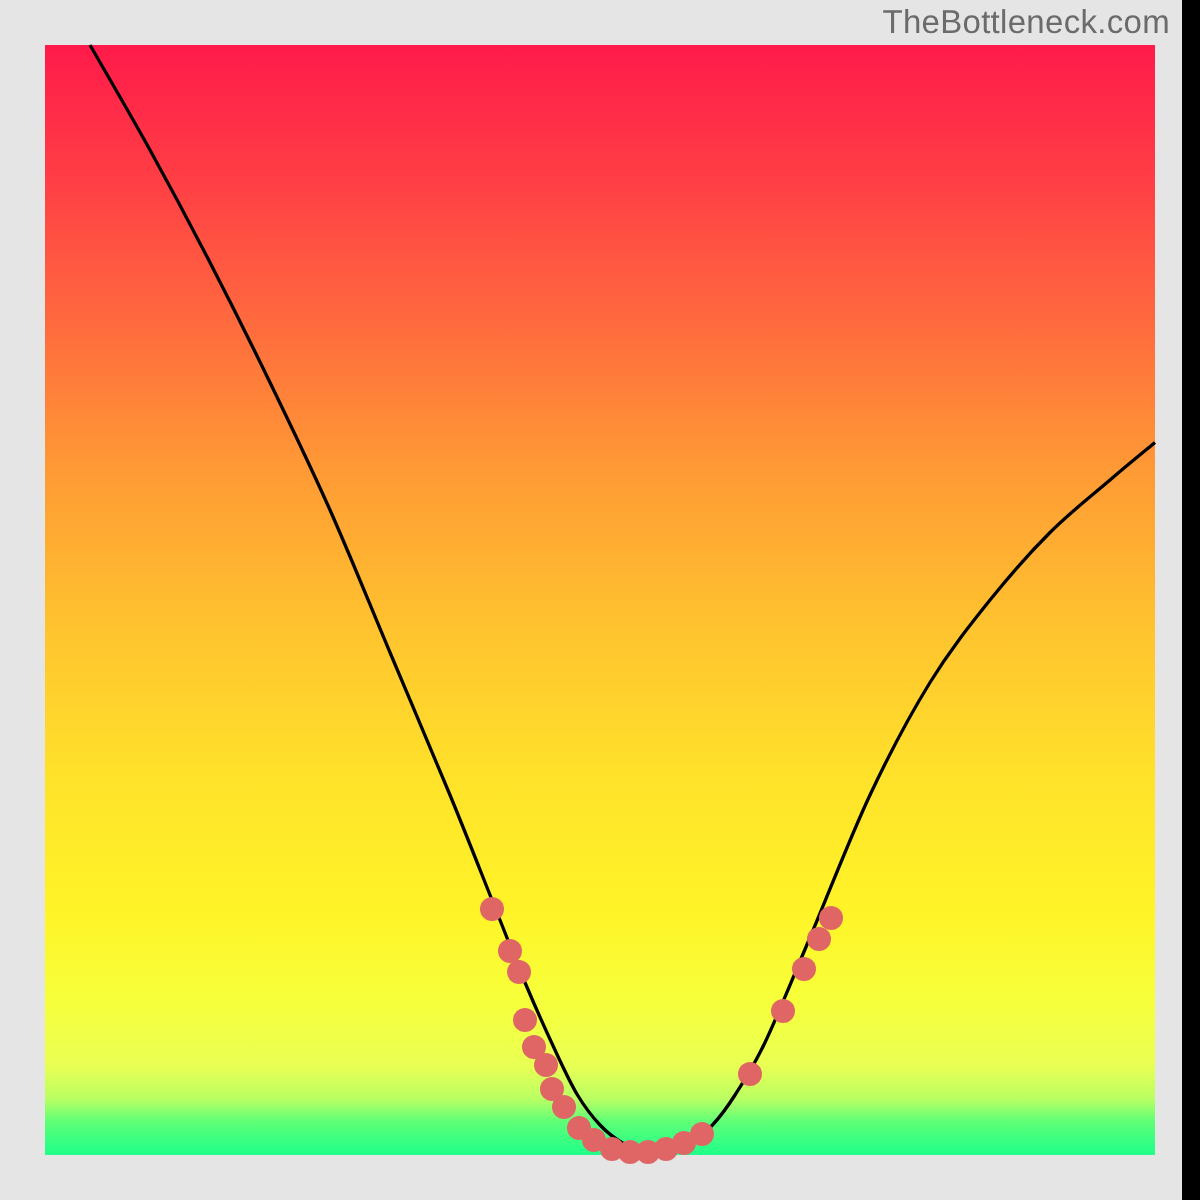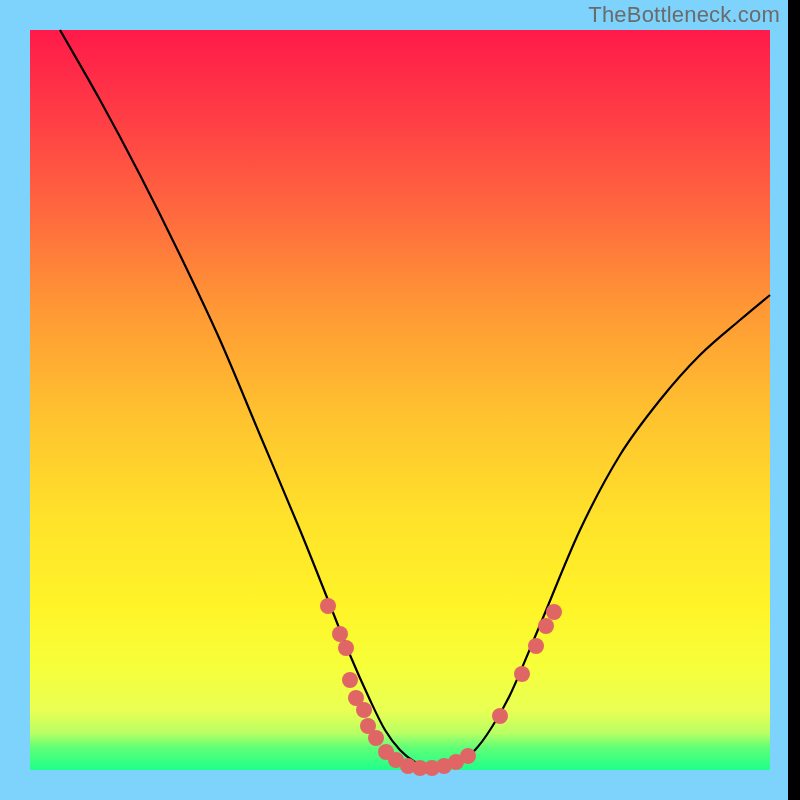--- a/index.html
+++ b/index.html
@@ -8,21 +8,21 @@
     width: 800px;
     height: 800px;
     overflow: hidden;
     background: #000;
     font-family: Arial, Helvetica, sans-serif;
   }
   .frame {
     position: relative;
     width: 788px;
     height: 800px;
-    background: #7dd3fc;
+    background: #e5e5e5;
     text-decoration: underline;
   }
   .plot-area {
     position: absolute;
     left: 30px;
     top: 30px;
     width: 740px;
     height: 740px;
     background: linear-gradient(to bottom,
       #ff1a4a 0%,

